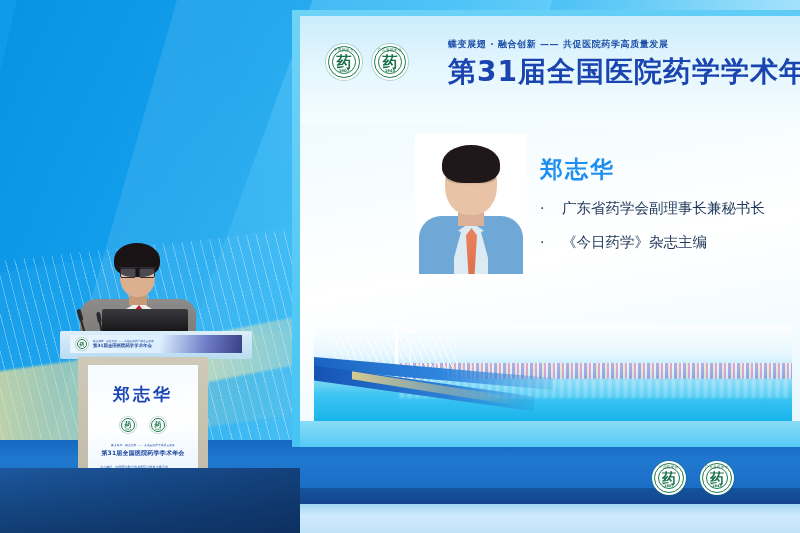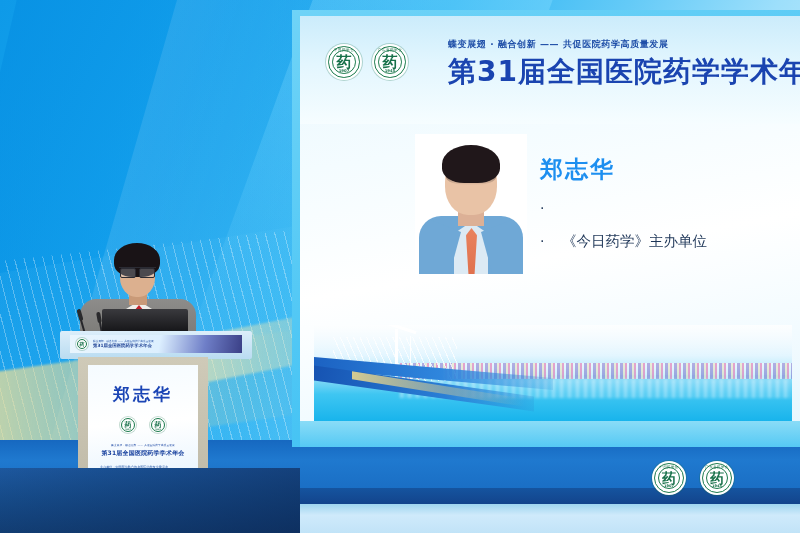--- a/index.html
+++ b/index.html
@@ -777,24 +777,25 @@
         <div class="p-neck"></div>
         <div class="p-head"></div>
         <div class="p-hair"></div>
       </div>
 
       <div class="info">
         <div class="info-name">郑志华</div>
         <ul class="info-bullets">
           <li>
             <span class="bullet-dot">·</span>
+            <span>广东省药学会副理事长兼秘书长</span>
           </li>
           <li>
             <span class="bullet-dot">·</span>
-            <span>《今日药学》主办单位</span>
+            <span>《今日药学》杂志主编</span>
           </li>
         </ul>
       </div>
 
       <div class="cityscape">
         <div class="sky-haze"></div>
         <div class="city-lights"></div>
         <div class="city-reflect"></div>
         <div class="cable-fan"></div>
         <div class="pylon"></div>

